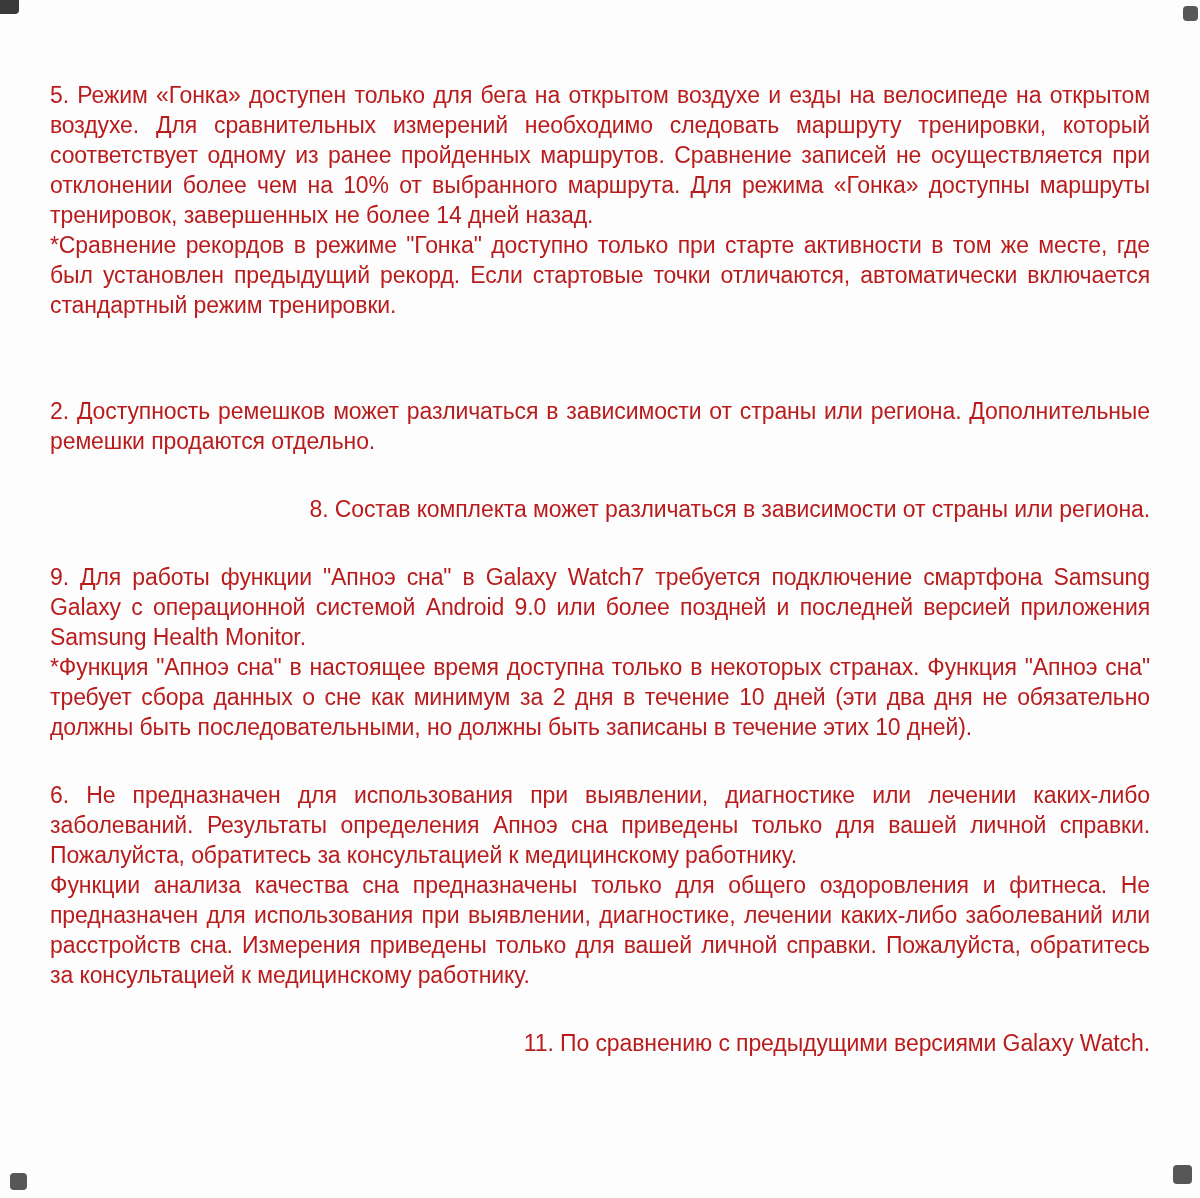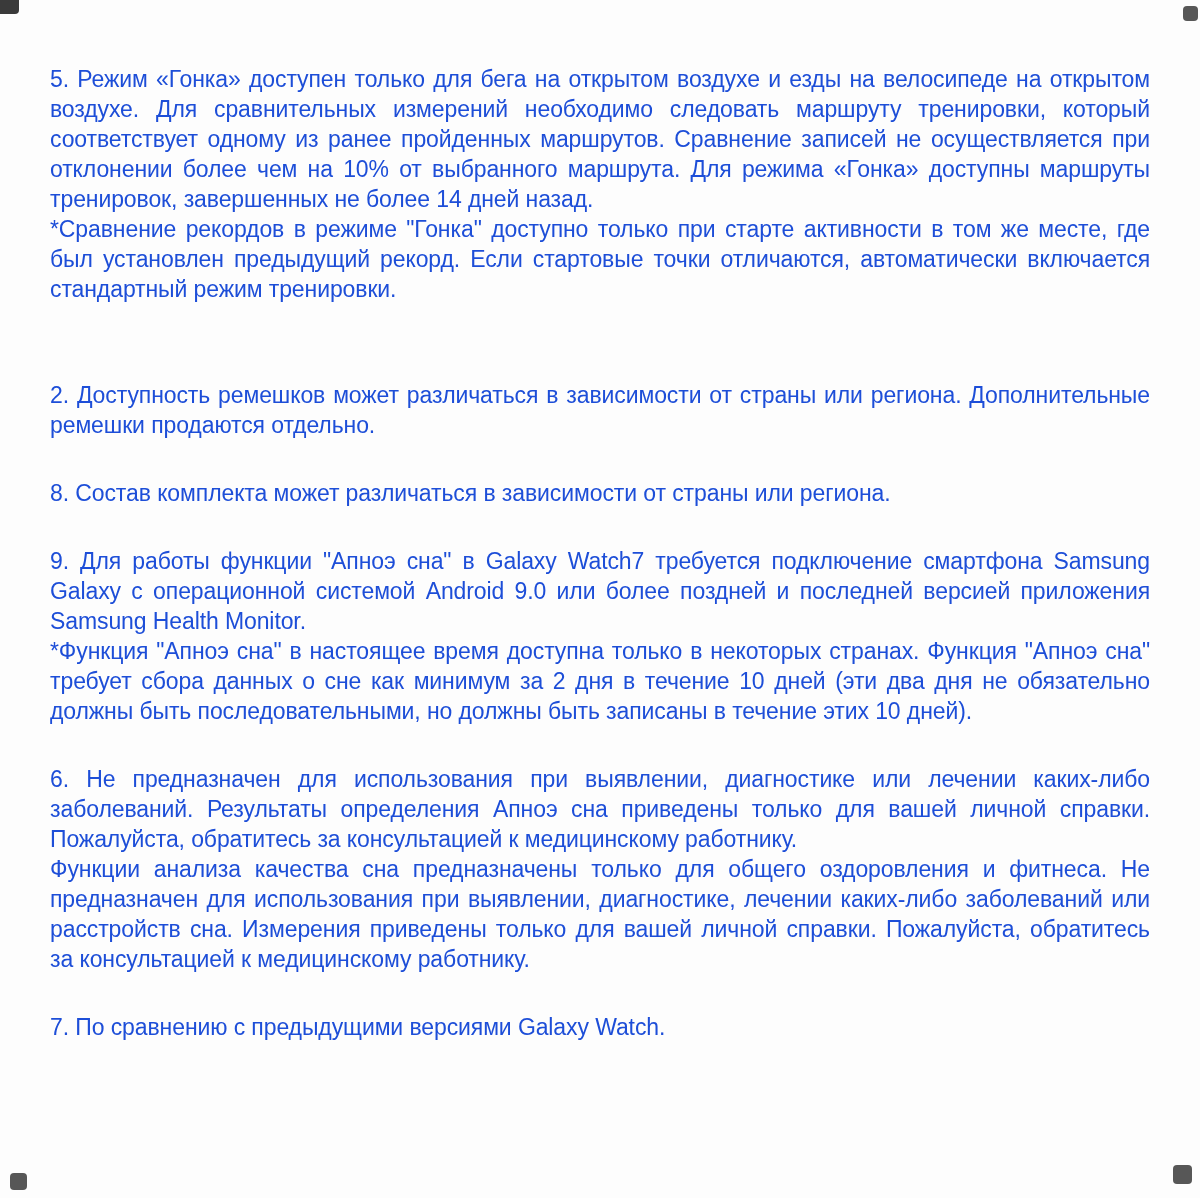--- a/index.html
+++ b/index.html
@@ -9,36 +9,36 @@
   body {
     width: 1200px;
     height: 1198px;
     background: #fdfdfd;
     position: relative;
     overflow: hidden;
     font-family: "Liberation Sans", "DejaVu Sans", sans-serif;
   }
   .doc {
     position: absolute;
-    top: 64px;
+    top: 80px;
     left: 50px;
     width: 1100px;
-    color: #1d4ed8;
+    color: #b91c1c;
     font-size: 23px;
     line-height: 30px;
     letter-spacing: -0.1px;
   }
   .doc p {
     margin: 0;
     text-align: justify;
     text-justify: inter-word;
   }
   .doc p:last-of-type,
   .doc p.no-justify {
-    text-align: left;
+    text-align: right;
   }
   .spacer {
     height: 38px;
   }
   .corner-mark {
     position: absolute;
     background: #3a3a3a;
     border-radius: 4px;
   }
   .corner-tl { top: -6px; left: -5px; width: 24px; height: 20px; }
@@ -68,14 +68,14 @@
   <div class="spacer"></div>
 
   <p>9. Для работы функции "Апноэ сна" в Galaxy Watch7 требуется подключение смартфона Samsung Galaxy с операционной системой Android 9.0 или более поздней и последней версией приложения Samsung Health Monitor.</p>
   <p>*Функция "Апноэ сна" в настоящее время доступна только в некоторых странах. Функция "Апноэ сна" требует сбора данных о сне как минимум за 2 дня в течение 10 дней (эти два дня не обязательно должны быть последовательными, но должны быть записаны в течение этих 10 дней).</p>
   <div class="spacer"></div>
 
   <p>6. Не предназначен для использования при выявлении, диагностике или лечении каких-либо заболеваний. Результаты определения Апноэ сна приведены только для вашей личной справки. Пожалуйста, обратитесь за консультацией к медицинскому работнику.</p>
   <p>Функции анализа качества сна предназначены только для общего оздоровления и фитнеса. Не предназначен для использования при выявлении, диагностике, лечении каких-либо заболеваний или расстройств сна. Измерения приведены только для вашей личной справки. Пожалуйста, обратитесь за консультацией к медицинскому работнику.</p>
   <div class="spacer"></div>
 
-  <p class="no-justify">7. По сравнению с предыдущими версиями Galaxy Watch.</p>
+  <p class="no-justify">11. По сравнению с предыдущими версиями Galaxy Watch.</p>
 </div>
 
 </body></html>

